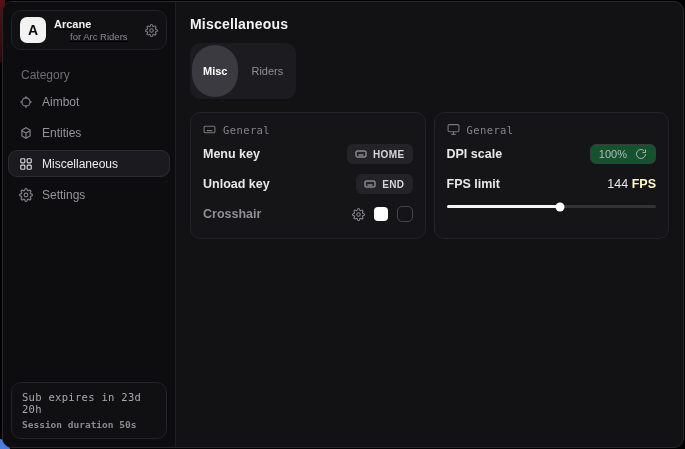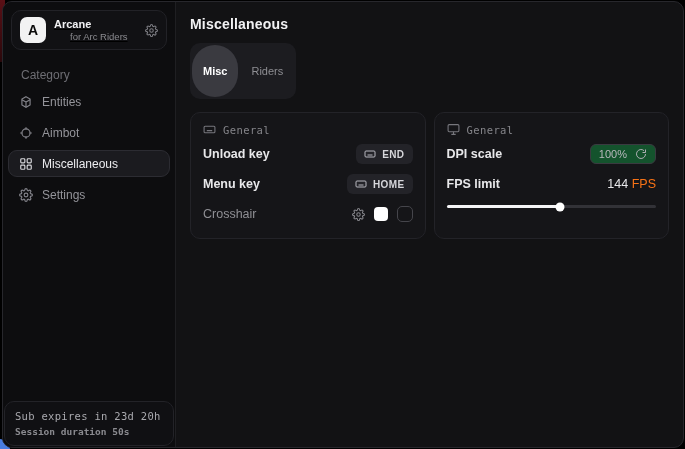--- a/index.html
+++ b/index.html
@@ -33,21 +33,21 @@
 
   .nav { display:flex; flex-direction:column; gap:4px; padding:0 5px; }
   .nav-item { display:flex; align-items:center; gap:9px; height:27px;
     padding:0 10px; border-radius:9px; color:#94949a; font-size:12px;
     border:1px solid transparent; cursor:default; }
   .nav-item .nav-icon { display:flex; color:#83838a; }
   .nav-item.active { background:#1b1b1f; border-color:#2c2c32; color:#ececef; }
   .nav-item.active .nav-icon { color:#d8d8dc; }
 
   .sidebar-spacer { flex:1; }
-  .sub-box { margin:1px; padding:8px 10px; border:1px solid #232328;
+  .sub-box { margin:8px; padding:8px 10px; border:1px solid #232328;
     border-radius:10px; background:#101013;
     font-family:"DejaVu Sans Mono", monospace; }
   .sub-line1 { color:#a9a9ae; font-size:10.5px; letter-spacing:.3px; }
   .sub-line2 { color:#8a8a8f; font-size:9.5px; font-weight:bold; margin-top:4px; }
 
   
   .main { flex:1; padding:14px; }
   .page-title { color:#f2f2f4; font-size:14px; font-weight:bold; letter-spacing:.2px; }
 
   .tabs { display:inline-flex; margin-top:11px; background:#1c1c20;
@@ -59,41 +59,41 @@
   .card { flex:1; background:#151518; border:1px solid #232328; border-radius:10px;
     padding:10px 12px 12px; }
   .card-header { display:flex; align-items:center; gap:7px; color:#85858a;
     font-family:"DejaVu Sans Mono", monospace; font-size:10.5px; letter-spacing:.4px;
     margin-bottom:6px; }
   .card-header .hicon { display:flex; color:#77777d; }
 
   .row { display:flex; align-items:center; justify-content:space-between;
     min-height:24px; margin-top:6px; }
   .row-label { color:#e8e8ea; font-size:12.5px; font-weight:600; }
-  .row-label.muted { color:#8f8f94; font-weight:400; }
+  .row-label.muted { color:#8f8f94; font-weight:700; }
 
   .key-btn { display:inline-flex; align-items:center; gap:6px;
     background:#232328; border-radius:6px; padding:4px 8px;
     color:#d6d6da; font-size:10px; font-weight:bold; letter-spacing:.4px; cursor:default; }
   .key-btn .kicon { display:flex; color:#b9b9bf; }
 
   .crosshair-controls { display:flex; align-items:center; gap:9px; }
   .mini-gear { display:flex; color:#85858a; cursor:default; }
   .swatch { width:14px; height:14px; background:#ffffff; border-radius:4px; cursor:default; }
   .checkbox { width:16px; height:16px; border:1.5px solid #45454b;
     border-radius:5px; background:transparent; cursor:default; }
 
   .dpi-control { display:inline-flex; align-items:center; gap:8px;
     border:1px solid #3a3a40; background:#14532d; border-radius:6px;
     padding:3px 8px; color:#b8b8bc; font-size:11px; cursor:default; }
   .dpi-control .ricon { display:flex; color:#b0b0b5; }
 
   .fps-value { font-size:12.5px; }
   .fps-num { color:#e6e6e9; font-weight:normal; }
-  .fps-unit { color:#f97316; font-weight:400; }
+  .fps-unit { color:#fef9c3; font-weight:700; }
 
   .slider { position:relative; height:3px; background:#323237; border-radius:2px;
     margin-top:9px; cursor:default; }
   .slider-fill { position:absolute; left:0; top:0; bottom:0; background:#f4f4f6;
     border-radius:2px; }
   .slider-thumb { position:absolute; top:50%; width:9px; height:9px;
     background:#ffffff; border-radius:50%; transform:translate(-50%,-50%); }
 </style>
 </head>
 <body>
@@ -118,37 +118,37 @@
           </svg>
       </span>
     </div>
 
     <div class="category-label">Category</div>
 
     <div class="nav">
       <div class="nav-item">
         <span class="nav-icon">
           <svg width="14" height="14" viewBox="0 0 24 24" fill="none" stroke="currentColor" stroke-width="2">
-              <path d="M12 3l7 4v10l-7 4-7-4V7z"></path>
-              <path d="M12 12l7-4M12 12v9M12 12L5 8"></path>
-            </svg>
-        </span>
-        <span>Entities</span>
-      </div>
-      <div class="nav-item">
-        <span class="nav-icon">
-          <svg width="14" height="14" viewBox="0 0 24 24" fill="none" stroke="currentColor" stroke-width="2">
               <circle cx="12" cy="12" r="7"></circle>
               <line x1="12" y1="2" x2="12" y2="6"></line>
               <line x1="12" y1="18" x2="12" y2="22"></line>
               <line x1="2" y1="12" x2="6" y2="12"></line>
               <line x1="18" y1="12" x2="22" y2="12"></line>
             </svg>
         </span>
         <span>Aimbot</span>
+      </div>
+      <div class="nav-item">
+        <span class="nav-icon">
+          <svg width="14" height="14" viewBox="0 0 24 24" fill="none" stroke="currentColor" stroke-width="2">
+              <path d="M12 3l7 4v10l-7 4-7-4V7z"></path>
+              <path d="M12 12l7-4M12 12v9M12 12L5 8"></path>
+            </svg>
+        </span>
+        <span>Entities</span>
       </div>
       <div class="nav-item active">
         <span class="nav-icon">
           <svg width="14" height="14" viewBox="0 0 24 24" fill="none" stroke="currentColor" stroke-width="2">
               <rect x="3" y="3" width="7" height="7" rx="1.5"></rect>
               <rect x="14" y="3" width="7" height="7" rx="1.5"></rect>
               <rect x="3" y="14" width="7" height="7" rx="1.5"></rect>
               <rect x="14" y="14" width="7" height="7" rx="1.5"></rect>
             </svg>
         </span>
@@ -189,42 +189,42 @@
           <span class="hicon">
             <svg width="13" height="13" viewBox="0 0 24 24" fill="none" stroke="currentColor" stroke-width="2">
                 <rect x="2" y="6" width="20" height="12" rx="2"></rect>
                 <path d="M6 10h.01M10 10h.01M14 10h.01M18 10h.01M7 14h10"></path>
               </svg>
           </span>
           <span>General</span>
         </div>
 
         <div class="row">
+          <span class="row-label">Menu key</span>
+          <span class="key-btn">
+            <span class="kicon">
+              <svg width="12" height="12" viewBox="0 0 24 24" fill="none" stroke="currentColor" stroke-width="2">
+                  <rect x="2" y="6" width="20" height="12" rx="2"></rect>
+                  <path d="M7 14h10"></path>
+                </svg>
+            </span>
+            <span>HOME</span>
+          </span>
+        </div>
+
+        <div class="row">
           <span class="row-label">Unload key</span>
           <span class="key-btn">
             <span class="kicon">
               <svg width="12" height="12" viewBox="0 0 24 24" fill="none" stroke="currentColor" stroke-width="2">
                   <rect x="2" y="6" width="20" height="12" rx="2"></rect>
                   <path d="M7 14h10"></path>
                 </svg>
             </span>
             <span>END</span>
-          </span>
-        </div>
-
-        <div class="row">
-          <span class="row-label">Menu key</span>
-          <span class="key-btn">
-            <span class="kicon">
-              <svg width="12" height="12" viewBox="0 0 24 24" fill="none" stroke="currentColor" stroke-width="2">
-                  <rect x="2" y="6" width="20" height="12" rx="2"></rect>
-                  <path d="M7 14h10"></path>
-                </svg>
-            </span>
-            <span>HOME</span>
           </span>
         </div>
 
         <div class="row">
           <span class="row-label muted">Crosshair</span>
           <span class="crosshair-controls">
             <span class="mini-gear">
               <svg width="13" height="13" viewBox="0 0 24 24" fill="none" stroke="currentColor" stroke-width="2">
                   <circle cx="12" cy="12" r="3.2"></circle>
                   <path d="M19.4 15a1.7 1.7 0 0 0 .34 1.87l.06.06a2 2 0 1 1-2.83 2.83l-.06-.06a1.7 1.7 0 0 0-1.87-.34 1.7 1.7 0 0 0-1 1.55V21a2 2 0 1 1-4 0v-.09a1.7 1.7 0 0 0-1-1.55 1.7 1.7 0 0 0-1.87.34l-.06.06a2 2 0 1 1-2.83-2.83l.06-.06a1.7 1.7 0 0 0 .34-1.87 1.7 1.7 0 0 0-1.55-1H3a2 2 0 1 1 0-4h.09a1.7 1.7 0 0 0 1.55-1 1.7 1.7 0 0 0-.34-1.87l-.06-.06a2 2 0 1 1 2.83-2.83l.06.06a1.7 1.7 0 0 0 1.87.34H9a1.7 1.7 0 0 0 1-1.55V3a2 2 0 1 1 4 0v.09a1.7 1.7 0 0 0 1 1.55 1.7 1.7 0 0 0 1.87-.34l.06-.06a2 2 0 1 1 2.83 2.83l-.06.06a1.7 1.7 0 0 0-.34 1.87V9a1.7 1.7 0 0 0 1.55 1H21a2 2 0 1 1 0 4h-.09a1.7 1.7 0 0 0-1.51 1z"></path>

